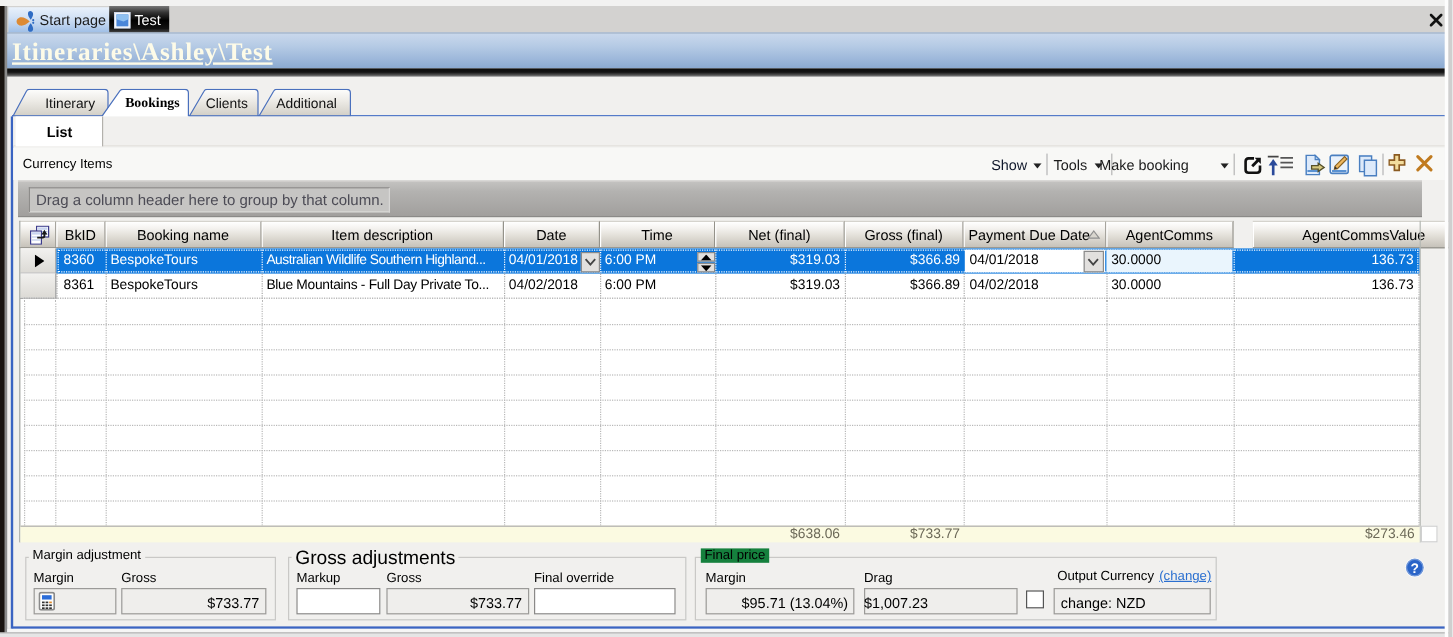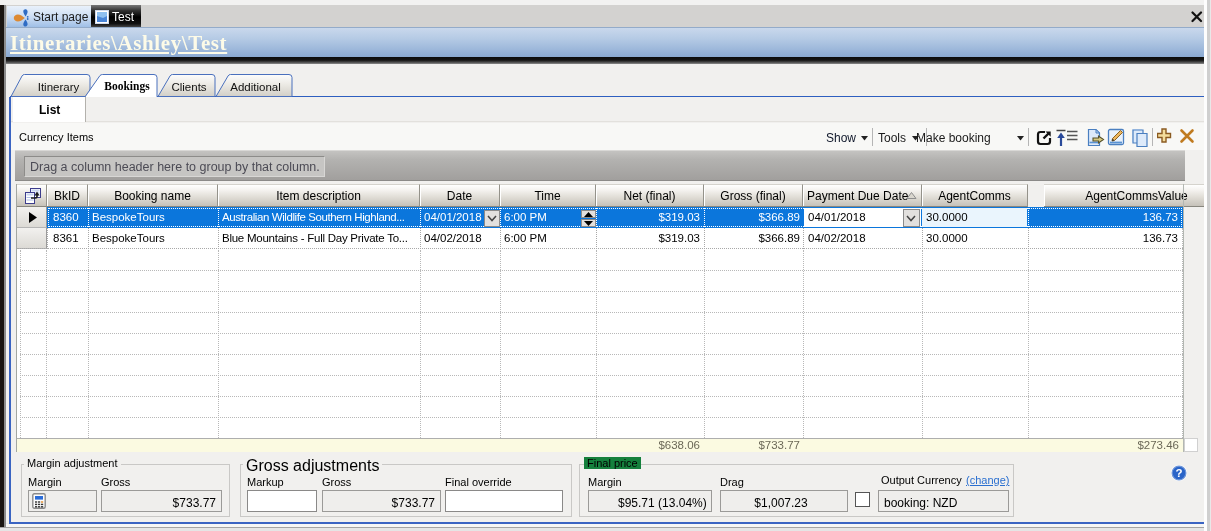--- a/index.html
+++ b/index.html
@@ -296,26 +296,26 @@
 <div class="txt" style="left:322px;top:496px;width:113px;text-align:right;font-size:12px;">$733.77</div>
 <div class="abs" style="left:445px;top:490px;width:118px;height:22px;background:#fff;border:1px solid #8a8988;"></div>
 
 <div class="abs" style="left:579px;top:464px;width:435px;height:53px;border:1px solid #c9c8c6;"></div>
 <div class="txt" style="left:584px;top:457px;background:#15803d;padding:0 3px;font-size:11px;">Final price</div>
 <div class="txt" style="left:588px;top:476px;font-size:11px;">Margin</div>
 <div class="txt" style="left:720px;top:476px;font-size:11px;">Drag</div>
 <div class="abs" style="left:588px;top:490px;width:124px;height:22px;background:#efeeec;border:1px solid #9b9a98;"></div>
 <div class="txt" style="left:594px;top:496px;font-size:12px;margin-left:24px;">$95.71 (13.04%)</div>
 <div class="abs" style="left:720px;top:490px;width:128px;height:22px;background:#efeeec;border:1px solid #9b9a98;"></div>
-<div class="txt" style="left:720px;top:496px;width:122px;text-align:center;font-size:12px;">$1,007.23</div>
+<div class="txt" style="left:720px;top:496px;width:122px;text-align:left;font-size:12px;">$1,007.23</div>
 <div class="abs" style="left:855px;top:492px;width:15px;height:15px;background:#fff;border:1px solid #555;"></div>
 <div class="txt" style="left:881px;top:474px;font-size:11px;">Output Currency</div>
 <div class="txt" style="left:966px;top:474px;font-size:11px;color:#2a6fd0;text-decoration:underline;">(change)</div>
 <div class="abs" style="left:878px;top:490px;width:131px;height:22px;background:#efeeec;border:1px solid #9b9a98;"></div>
-<div class="txt" style="left:884px;top:496px;font-size:12px;">booking: NZD</div>
+<div class="txt" style="left:884px;top:496px;font-size:12px;">change: NZD</div>
 
 <svg class="abs" style="left:1170px;top:464px;" width="18" height="18" viewBox="0 0 18 18">
   <circle cx="9" cy="9" r="8" fill="#fff"></circle>
   <circle cx="9" cy="9" r="7" fill="#2a64c8"></circle>
   <circle cx="9" cy="9" r="6.9" fill="none" stroke="#6f96d8" stroke-width="1.2"></circle>
   <text x="9" y="13.2" text-anchor="middle" font-family="Liberation Sans" font-size="11.5" font-weight="bold" fill="#fff">?</text>
 </svg>
 
 <div class="abs" style="left:6px;top:524px;width:1198px;height:3px;background:#f6f6f5;"></div>
 <div class="abs" style="left:0;top:527px;width:1211px;height:1px;background:#a4a4a4;"></div>

